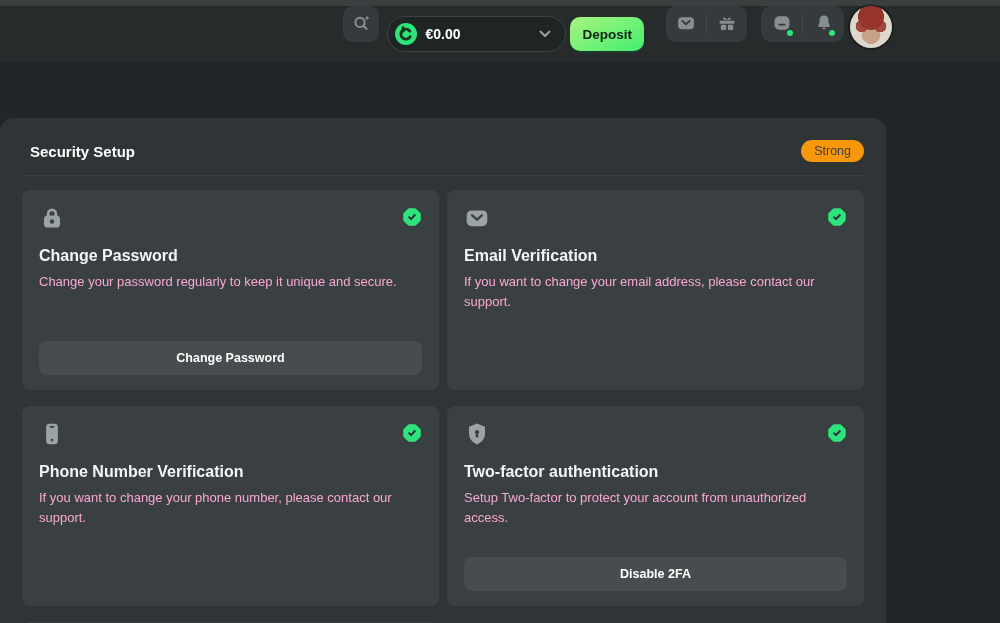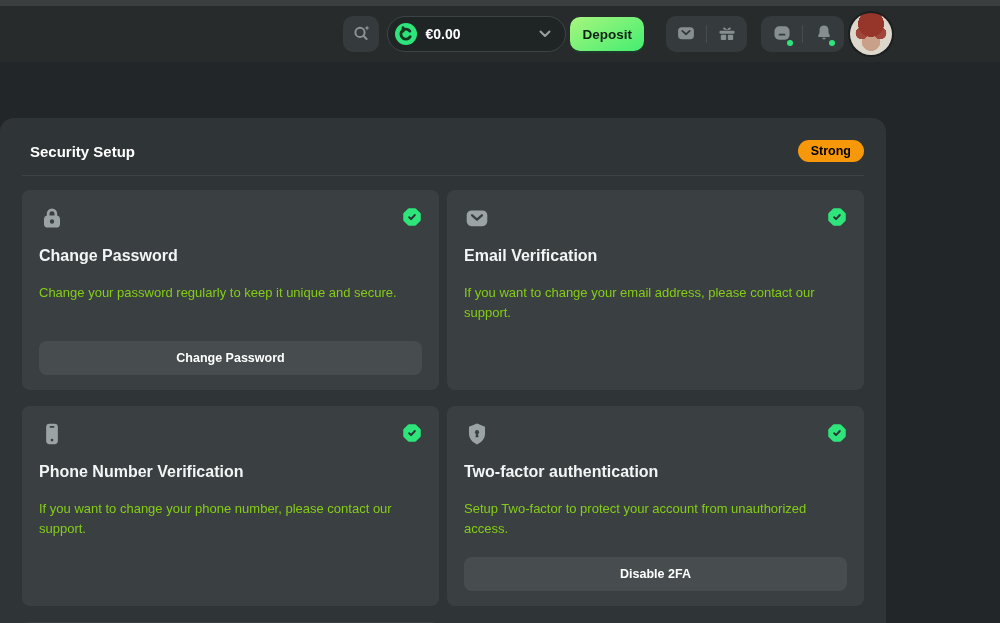--- a/index.html
+++ b/index.html
@@ -4,21 +4,21 @@
 <style>
   * { margin:0; padding:0; box-sizing:border-box; }
   html,body { background:#1d2021; }
   .page {
     position:relative; width:1000px; height:623px; overflow:hidden;
     background:#232628; font-family:"Liberation Sans","DejaVu Sans",sans-serif;
   }
   
   .top-strip { height:6px; background:#3b3f40; }
   .header {
-    height:56px; background:#272b2c; display:flex; align-items:center;
+    height:56px; background:#272b2c; display:flex; 
     padding-right:108px; justify-content:flex-end;
   }
   .icon-sq-btn {
     width:36px; height:36px; border:none; border-radius:10px; background:#353b3d;
     display:flex; align-items:center; justify-content:center; cursor:pointer;
   }
   .wallet { display:flex; align-items:center; margin-left:8px; }
   .balance-pill {
     display:flex; align-items:center; width:179px; height:36px;
     background:#1f2425; border:1px solid #3e4446; border-radius:18px;
@@ -62,37 +62,37 @@
   .panel {
     margin-top:56px; width:886px; min-height:560px;
     background:#2f3536; border-radius:14px;
   }
   .panel-header {
     display:flex; align-items:center; justify-content:space-between;
     padding:22px 22px 13px 22px;
   }
   .panel-title { color:#ffffff; font-size:15px; font-weight:700;margin-left:8px; }
   .strength-badge {
-    background:#f7980a; color:#000000; font-size:12.5px; font-weight:700;
+    background:#f7980a; color:#404040; font-size:12.5px; font-weight:400;
     padding:4px 13px; border-radius:13px;
   }
   .panel-divider { border-top:1px solid rgba(255,255,255,.07); margin:0 22px; }
   .cards-grid {
     padding:14px 22px 16px; display:grid;
     grid-template-columns:1fr 1fr; gap:16px 8px;
   }
   .card {
     background:#3a4041; border-radius:8px; padding:15px 17px;
     min-height:200px; display:flex; flex-direction:column;
   }
   .card-top { display:flex; align-items:flex-start; justify-content:space-between; }
   .card-icon { display:flex; }
   .verified-badge { display:flex; margin-top:2px; }
   .card-title { color:#f2f5f5; font-size:16px; font-weight:700; margin-top:16px; }
-  .card-desc { color:#84cc16; font-size:13px; line-height:1.5; margin-top:18px; padding-right:6px; }
+  .card-desc { color:#f9a8d4; font-size:13px; line-height:1.5; margin-top:7px; padding-right:6px; }
   .card-btn {
     margin-top:auto; height:34px; border:none; border-radius:8px; background:#474d4e;
     color:#ffffff; font-family:inherit; font-size:12.5px; font-weight:700; cursor:pointer;
   }
   .card-partial { min-height:60px; grid-column:1; }
 </style>
 </head>
 <body>
 
 <div class="page">

